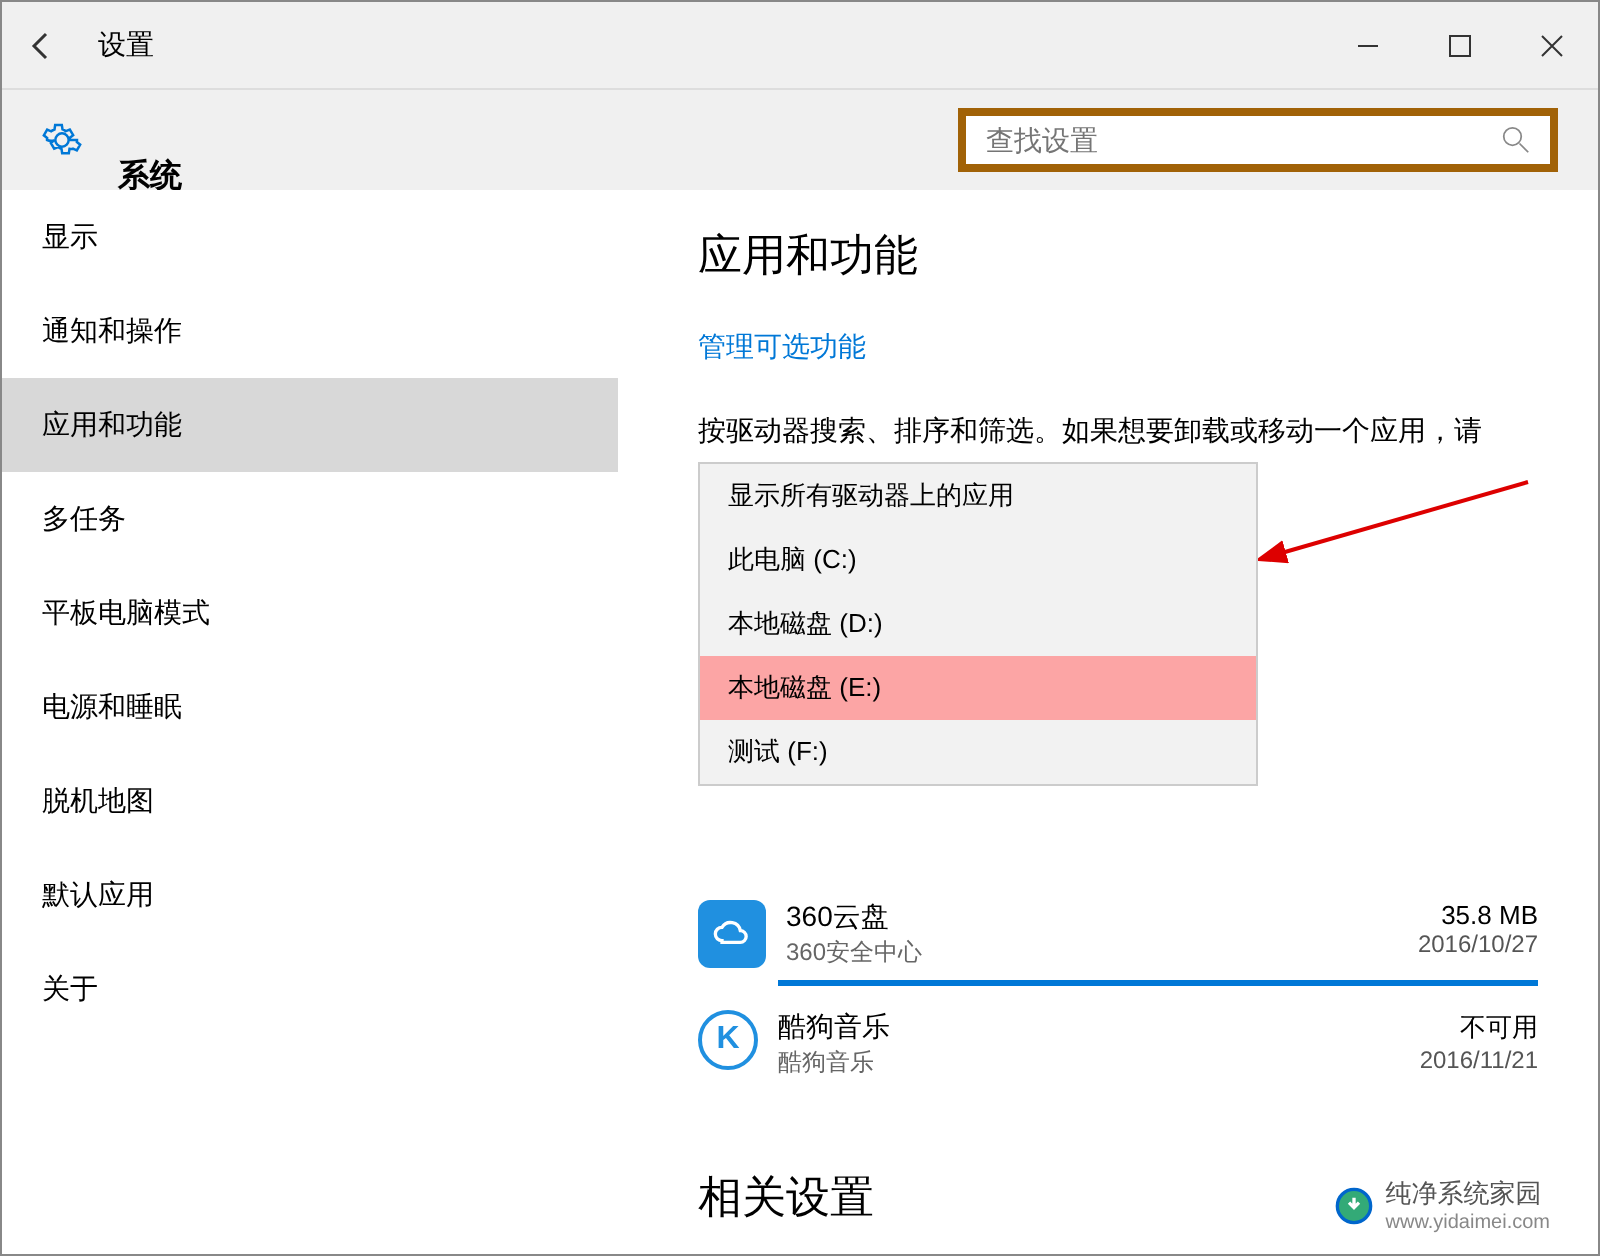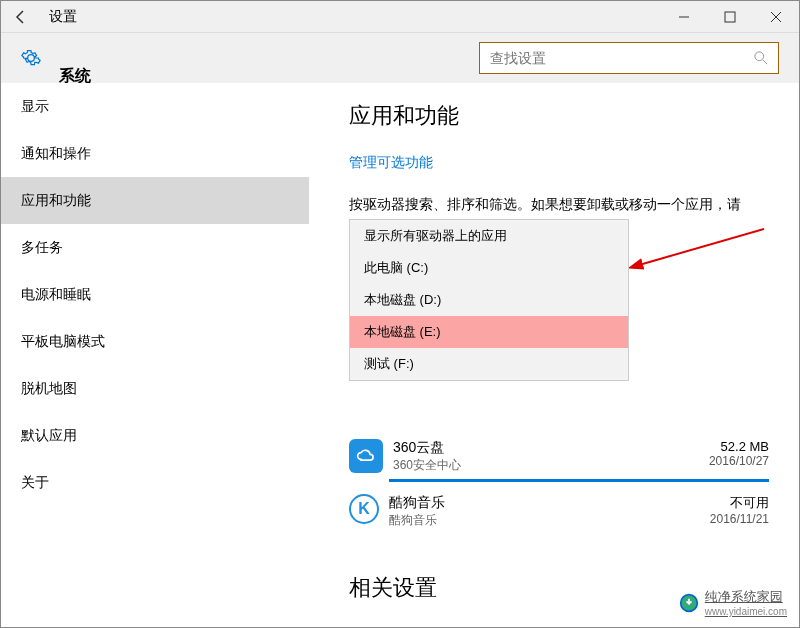--- a/index.html
+++ b/index.html
@@ -1,25 +1,25 @@
 <!DOCTYPE html>
 <html><head>
 <meta charset="utf-8">
 <style>
 * { box-sizing: border-box; margin: 0; padding: 0; font-family: "Microsoft YaHei", "Segoe UI", sans-serif; }
 body { background: #fff; width: 800px; height: 628px; overflow: hidden; position: relative; border: 1px solid #888; }
-.titlebar { height: 32px; display: flex; align-items: center; background: #f0f0f0; border-bottom: 1px solid #ddd; }
+.titlebar { height: 44px; display: flex; align-items: center; background: #f0f0f0; border-bottom: 1px solid #ddd; }
 .titlebar .back { width: 40px; height: 32px; display: flex; align-items: center; justify-content: center; }
 .titlebar .title { flex: 1; font-size: 14px; padding-left: 8px; }
 .winbtns { display: flex; }
 .winbtn { width: 46px; height: 32px; display: flex; align-items: center; justify-content: center; }
 .header { height: 50px; display: flex; align-items: center; padding: 0 20px; background: #f0f0f0; }
 .gear { width: 20px; height: 20px; margin-right: 18px; }
 .header .hlabel { font-size: 16px; font-weight: 600; margin-top: 36px; }
-.searchbox { margin-left: auto; width: 300px; height: 32px; border: 1px solid #a16207; background: #fff; display: flex; align-items: center; padding: 0 10px; }
+.searchbox { margin-left: auto; width: 300px; height: 32px; border: 4px solid #a16207; background: #fff; display: flex; align-items: center; padding: 0 10px; }
 .searchbox input { flex: 1; border: none; outline: none; font-size: 14px; background: transparent; }
 .searchbox .sicon { width: 14px; height: 14px; color: #888; }
 .content { display: flex; height: calc(100% - 82px); border-radius: 11px; }
 .sidebar { width: 308px; background: #fff; }
 .sb-item { height: 47px; padding-left: 20px; display: flex; align-items: center; font-size: 14px; cursor: pointer; }
 .sb-item.selected { background: #d8d8d8; }
 .main { flex: 1; padding: 18px 30px 0 40px; position: relative; overflow: hidden; }
 .h2 { font-size: 22px; margin-bottom: 22px; }
 .link { color: #0078d7; font-size: 14px; margin-bottom: 22px; display: inline-block; }
 .desc { font-size: 14px; line-height: 1.5; }
@@ -31,21 +31,21 @@
 .app-row.sel::after { content:""; position:absolute; left:40px; right:0; bottom:6px; height:3px; background:#0078d7; }
 .app-icon { width: 34px; height: 34px; border-radius: 6px; display: flex; align-items: center; justify-content: center; flex-shrink: 0; }
 .app-icon.cloud { background: #2090e0; }
 .app-icon.kugou { border: 2px solid #2090e0; border-radius: 50%; width: 30px; height: 30px; color: #2090e0; font-weight: bold; font-size: 16px; display:flex; align-items:center; justify-content:center; }
 .app-txt { margin-left: 10px; flex: 1; }
 .app-name { font-size: 14px; }
 .app-pub { font-size: 12px; color: #666; }
 .app-meta { text-align: right; font-size: 13px; }
 .app-date { font-size: 12px; color: #555; }
 .arrow { position: absolute; left: 320px; top: 142px; pointer-events: none; }
-.watermark { position: absolute; right: 12px; bottom: 10px; display: flex; align-items: center; font-size: 13px; color: #555; text-decoration: underline; }
+.watermark { position: absolute; right: 24px; bottom: 10px; display: flex; align-items: center; font-size: 13px; color: #555; }
 .wm-logo { width: 20px; height: 20px; margin-right: 6px; }
 .wm-url { font-size: 10px; color: #888; display:block; }
 </style>
 </head>
 <body>
 
 <div class="titlebar">
   <div class="back">
     <svg width="16" height="16" viewBox="0 0 16 16">
         <path d="M10 2 L4 8 L10 14" stroke="#333" stroke-width="1.5" fill="none"></path>
@@ -84,22 +84,22 @@
       </svg>
   </div>
 </div>
 
 <div class="content">
   <div class="sidebar">
     <div class="sb-item">显示</div>
     <div class="sb-item">通知和操作</div>
     <div class="sb-item selected">应用和功能</div>
     <div class="sb-item">多任务</div>
+    <div class="sb-item">平板电脑模式</div>
     <div class="sb-item">电源和睡眠</div>
-    <div class="sb-item">平板电脑模式</div>
     <div class="sb-item">脱机地图</div>
     <div class="sb-item">默认应用</div>
     <div class="sb-item">关于</div>
   </div>
 
   <div class="main">
     <div class="h2">应用和功能</div>
     <a class="link">管理可选功能</a>
     <div class="desc">按驱动器搜索、排序和筛选。如果想要卸载或移动一个应用，请</div>
 
@@ -125,21 +125,21 @@
         <div class="app-icon cloud">
           <svg width="20" height="20" viewBox="0 0 24 24">
               <path d="M6 16a4 4 0 010-8 6 6 0 0111 2 3.5 3.5 0 010 7H6z" fill="none" stroke="#fff" stroke-width="2"></path>
             </svg>
         </div>
         <div class="app-txt">
           <div class="app-name">360云盘</div>
           <div class="app-pub">360安全中心</div>
         </div>
         <div class="app-meta">
-          <div>52.2 MB</div>
+          <div>35.8 MB</div>
           <div class="app-date">2016/10/27</div>
         </div>
       </div>
 
       <div class="app-row">
         <div class="app-icon kugou">K</div>
         <div class="app-txt">
           <div class="app-name">酷狗音乐</div>
           <div class="app-pub">酷狗音乐</div>
         </div>

